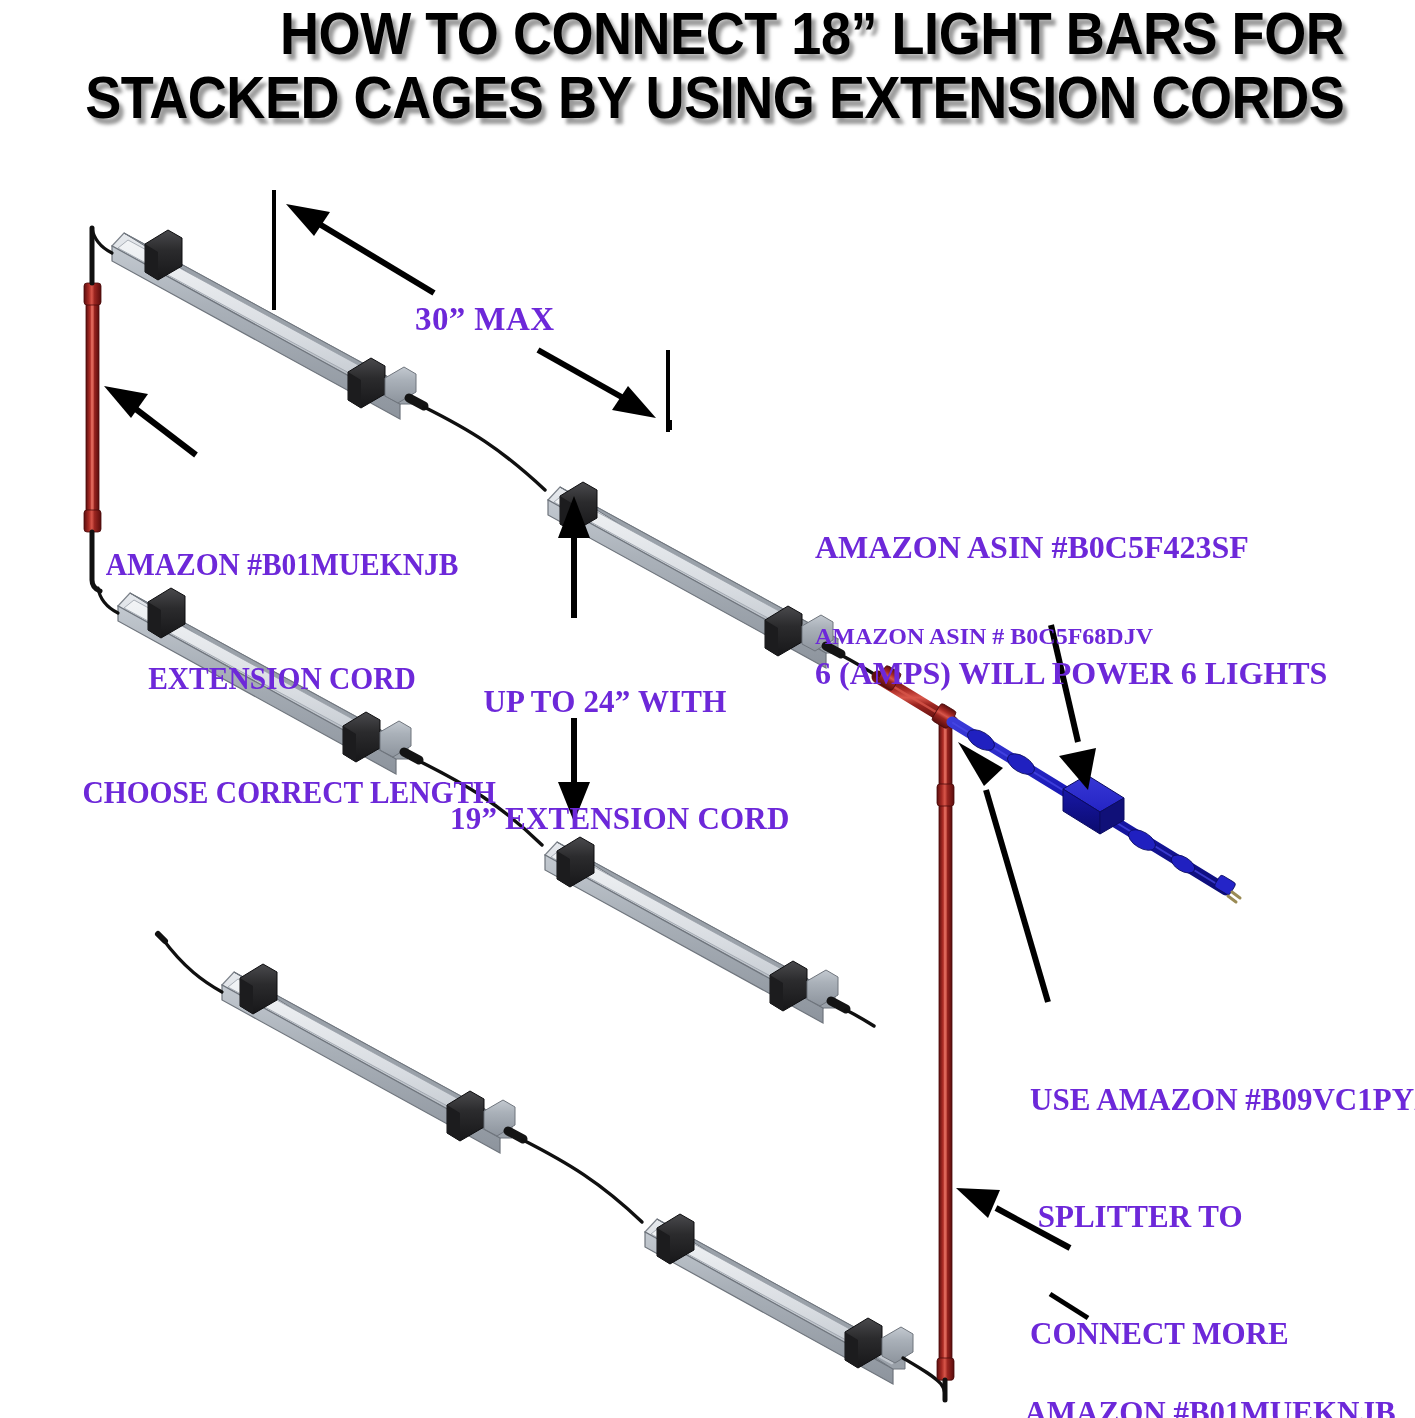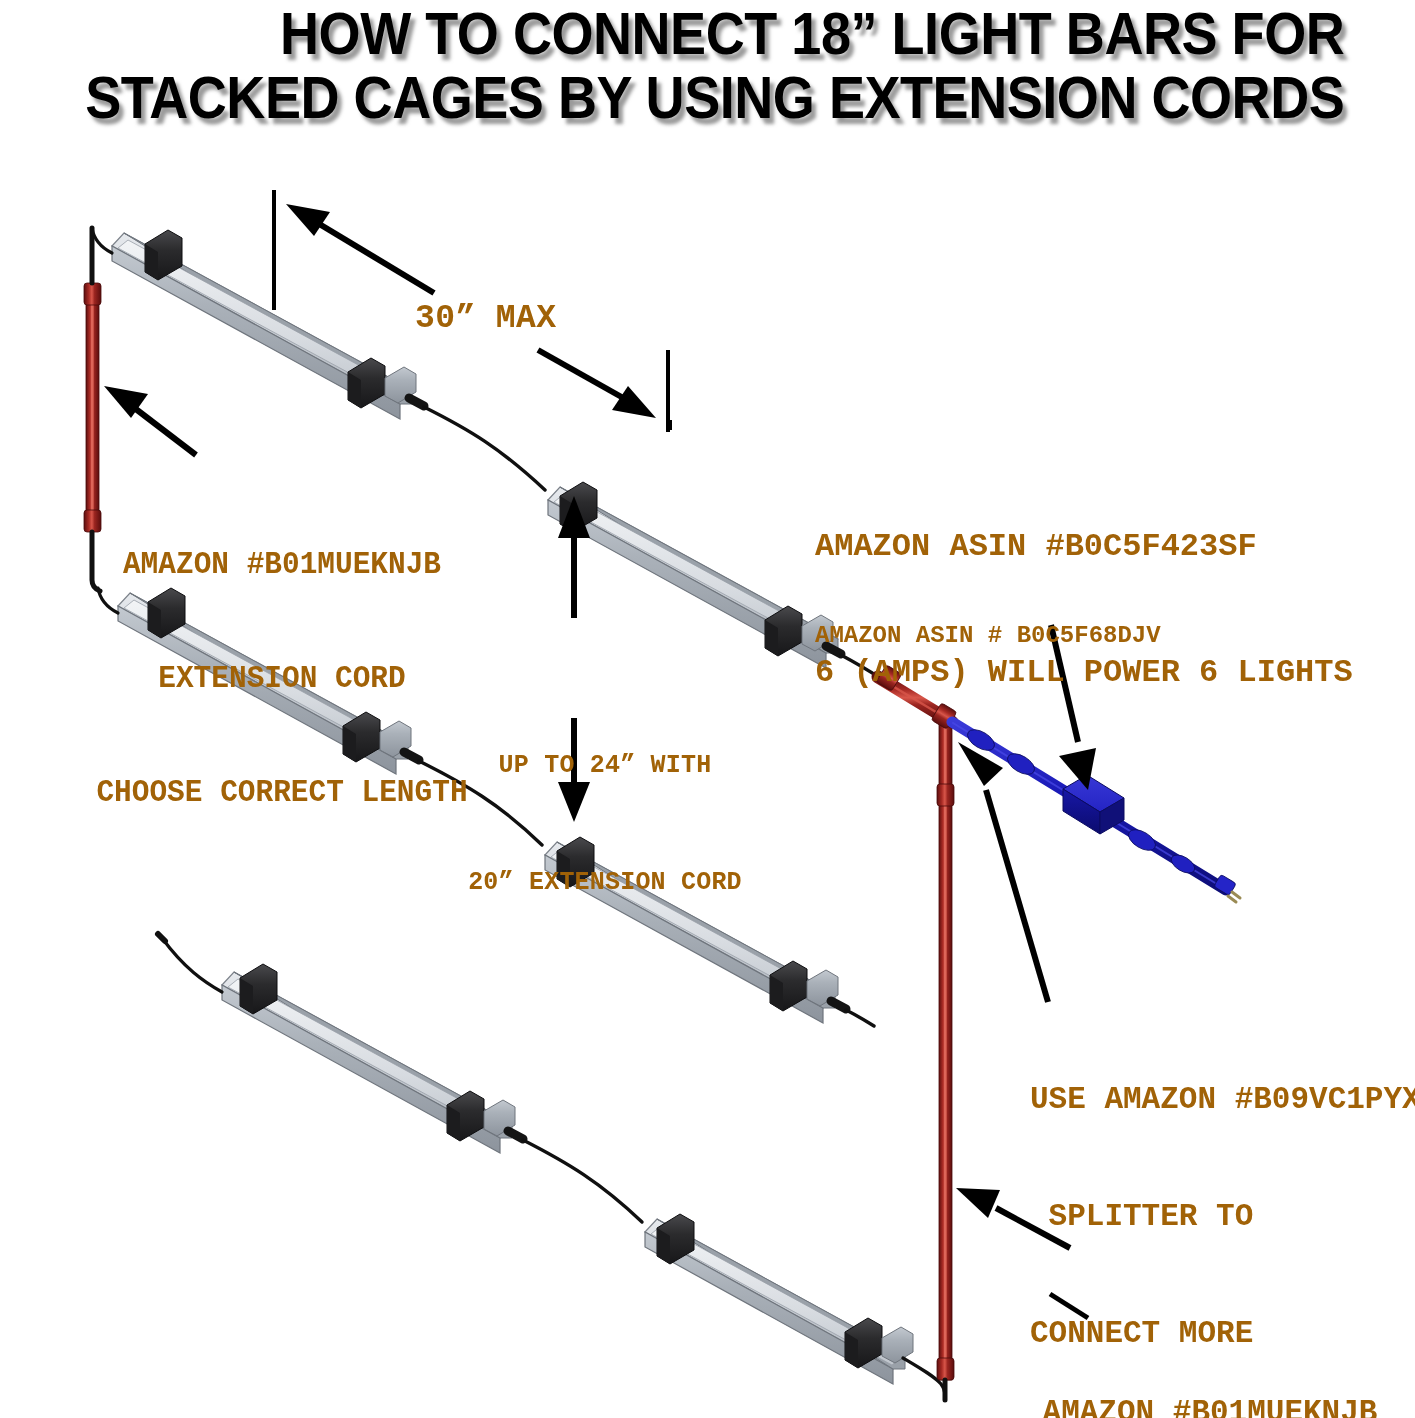--- a/index.html
+++ b/index.html
@@ -19,33 +19,33 @@
     color:#000;
     transform:scaleX(0.90);
     transform-origin:center center;
     white-space:nowrap;
     text-shadow:5px 6px 4px rgba(120,120,120,0.75);
   }
 
   
   .label{
     position:absolute;
-    color:#a16207;
-    font-family:Liberation Mono, monospace;
+    color:#6d28d9;
+    font-family:Liberation Serif, serif;
     font-weight:bold;
     white-space:pre;
   }
   .lbl-line{display:block;}
 
   #lbl-left-cord{left:72px;top:470px;width:420px;text-align:center;font-size:31px;line-height:38px;}
   #lbl-left-cord .lbl-line{transform:scaleX(0.95);}
 
   #lbl-30max{left:415px;top:300px;font-size:33px;line-height:38px;letter-spacing:0.4px;}
 
-  #lbl-up24{left:450px;top:668px;width:310px;text-align:center;font-size:25px;line-height:39px;letter-spacing:0.2px;}
+  #lbl-up24{left:450px;top:604px;width:310px;text-align:center;font-size:31px;line-height:39px;letter-spacing:0.2px;}
 
   #lbl-asin5{left:815px;top:442px;font-size:32px;line-height:42px;}
   #lbl-asin10{left:815px;top:531px;font-size:24px;line-height:42px;}
 
   #lbl-splitter{left:1030px;top:1002px;font-size:31px;line-height:39px;}
 
   #lbl-bot-cord{left:1010px;top:1318px;width:400px;text-align:center;font-size:31px;line-height:38px;}
 
   svg{position:absolute;left:0;top:0;}
   .no-sel{user-select:none;}
@@ -325,21 +325,21 @@
   <div class="label no-sel" id="lbl-left-cord">
     <span class="lbl-line">AMAZON #B01MUEKNJB</span>
     <span class="lbl-line">EXTENSION CORD</span>
     <span class="lbl-line">CHOOSE CORRECT LENGTH</span>
   </div>
 
   <div class="label no-sel" id="lbl-30max">30” MAX</div>
 
   <div class="label no-sel" id="lbl-up24">
     <span class="lbl-line">UP TO 24” WITH</span>
-    <span class="lbl-line">20” EXTENSION CORD</span>
+    <span class="lbl-line">19” EXTENSION CORD</span>
   </div>
 
   <div class="label no-sel" id="lbl-asin5">
     <span class="lbl-line">AMAZON ASIN #B0C5F423SF</span>
     <span class="lbl-line">6 (AMPS) WILL POWER 6 LIGHTS</span>
   </div>
 
   <div class="label no-sel" id="lbl-asin10">
     <span class="lbl-line">AMAZON ASIN # B0C5F68DJV</span>
   </div>

